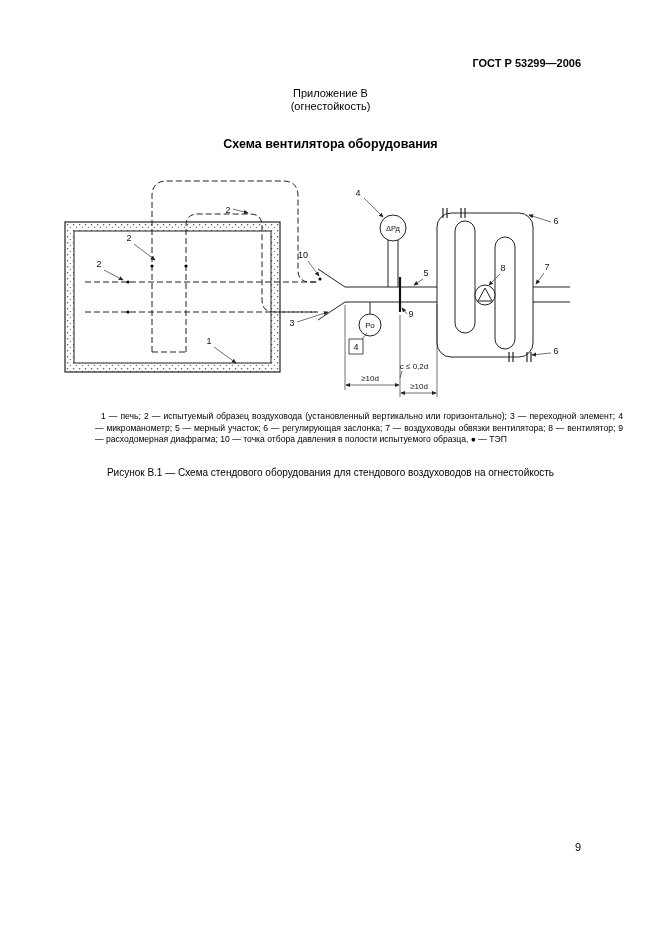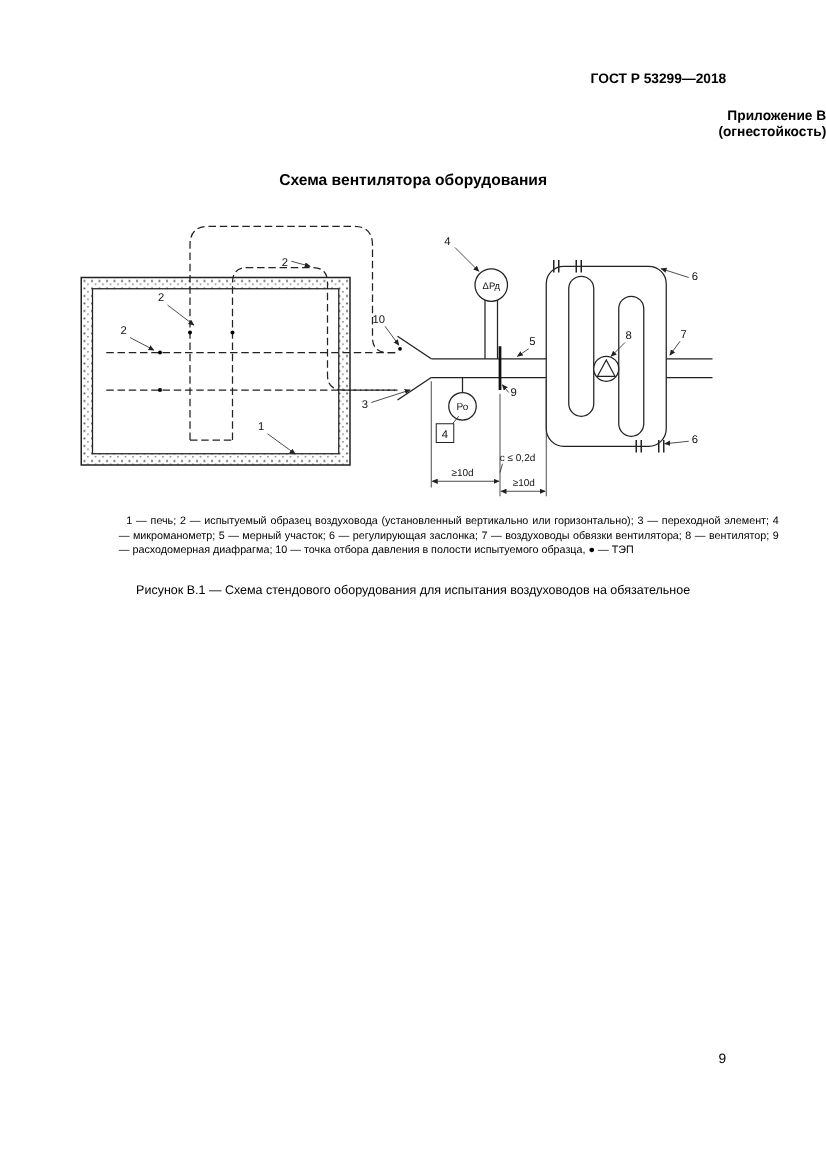--- a/index.html
+++ b/index.html
@@ -1,43 +1,43 @@
 <!DOCTYPE html>
 <html><head>
 <meta charset="utf-8">
 <style>
   html,body{margin:0;padding:0;background:#fff;}
   .page{
     position:relative;width:661px;height:935px;background:#ffffff;
     font-family:"Liberation Sans",sans-serif;color:#000;overflow:hidden;
   }
   .gost-header{position:absolute;top:57px;right:80px;font-size:11px;font-weight:bold;}
-  .appendix{position:absolute;top:87px;left:0;width:100%;text-align:right;
-    font-size:11px;font-weight:bold;line-height:13px;}
+  .appendix{position:absolute;top:87px;left:0;width:100%;text-align:center;
+    font-size:11px;font-weight:normal;line-height:13px;}
   .fig-title{position:absolute;top:137px;left:0;width:100%;text-align:center;
     font-size:12.5px;font-weight:bold;}
   .diagram-wrap{position:absolute;top:163px;left:0;width:661px;height:245px;}
   .legend{position:absolute;top:411px;left:67px;width:528px;
     font-size:8.6px;line-height:11.5px;text-align:justify;text-indent:6px;margin-left:28px;}
   .fig-caption{position:absolute;top:467px;left:0;width:100%;text-align:center;font-size:10px;}
   .page-number{position:absolute;top:841px;right:80px;font-size:11px;}
   svg{display:block;}
   svg text{font-family:"Liberation Sans",sans-serif;fill:#111;}
   .num{font-size:9px;}
   .dim{font-size:8px;}
   .ln{stroke:#222;stroke-width:1;fill:none;}
   .thin{stroke:#333;stroke-width:0.7;fill:none;}
   .dash{stroke:#222;stroke-width:1;fill:none;stroke-dasharray:6 3;}
 </style>
 </head>
 <body>
 
 <div class="page">
 
-  <div class="gost-header">ГОСТ Р 53299—2018</div>
+  <div class="gost-header">ГОСТ Р 53299—2006</div>
 
   <div class="appendix">
     <div>Приложение В</div>
     <div>(огнестойкость)</div>
   </div>
 
   <div class="fig-title">Схема вентилятора оборудования</div>
 
   <div class="diagram-wrap">
   <svg width="661" height="245" viewBox="0 0 661 245">
@@ -178,17 +178,17 @@
       <path class="thin" d="M551,59 L529,52" marker-end="url(#ae)"></path>
 
       <text class="num" x="556" y="191" text-anchor="middle">6</text>
       <path class="thin" d="M551,190 L532,192" marker-end="url(#ae)"></path>
     </g>
   </svg>
   </div>
 
   <div class="legend">1 — печь; 2 — испытуемый образец воздуховода (установленный вертикально или горизонтально); 3 — переходной элемент; 4 — микроманометр; 5 — мерный участок; 6 — регулирующая заслонка; 7 — воздуховоды обвязки вентилятора; 8 — вентилятор; 9 — расходомерная диафрагма; 10 — точка отбора давления в полости испытуемого образца, ● — ТЭП</div>
 
-  <div class="fig-caption">Рисунок В.1 — Схема стендового оборудования для испытания воздуховодов на обязательное</div>
+  <div class="fig-caption">Рисунок В.1 — Схема стендового оборудования для стендового воздуховодов на огнестойкость</div>
 
   <div class="page-number">9</div>
 
 </div>
 
 </body></html>

